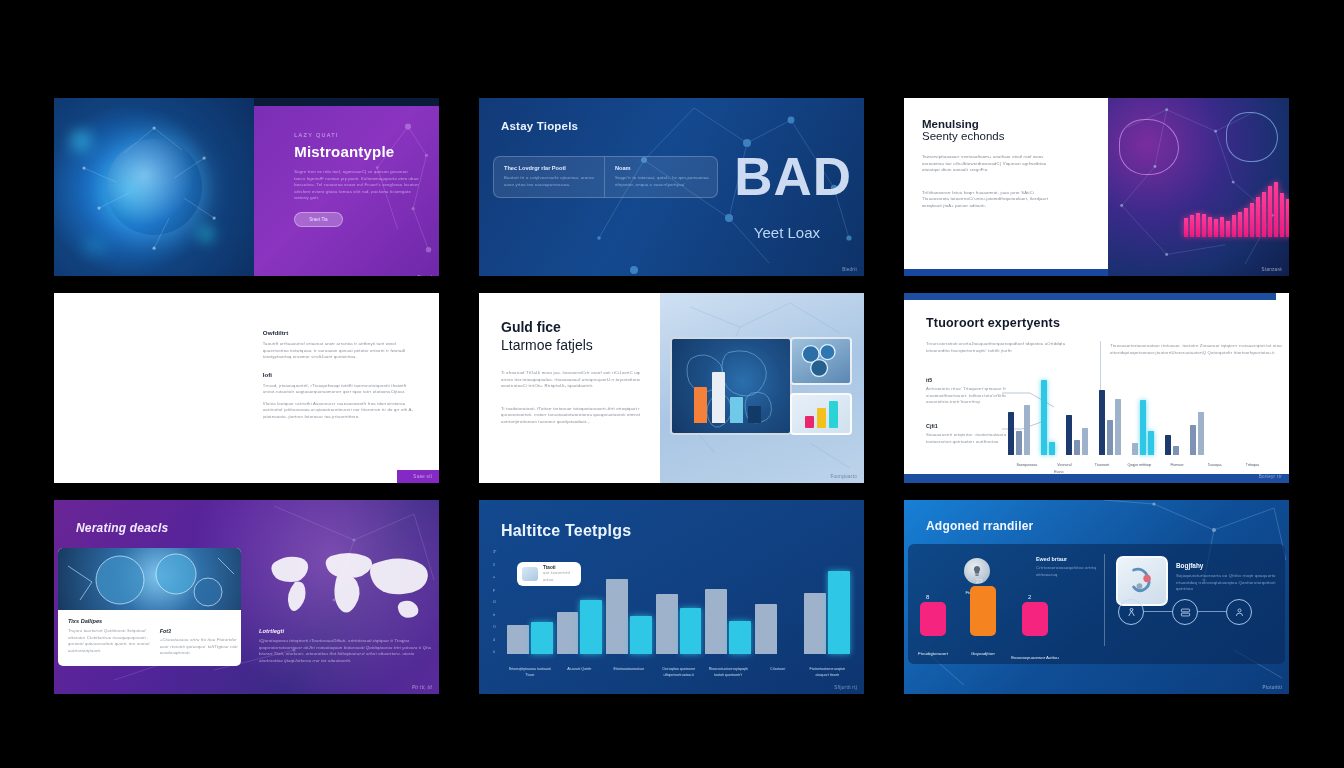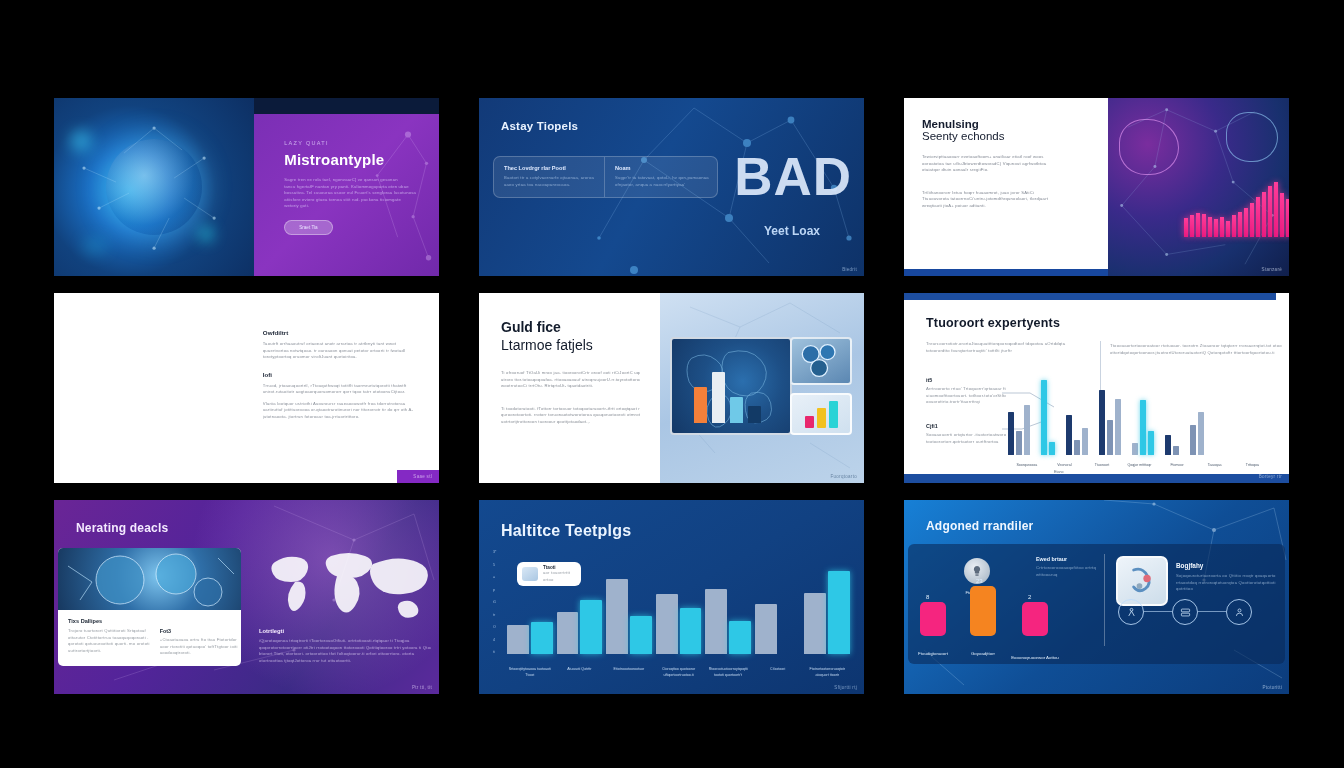--- a/index.html
+++ b/index.html
@@ -45,23 +45,23 @@
     letter-spacing: .3px;
   }
 
   
   .s1-left {
     position: absolute; left: 0; top: 0; width: 52%; height: 100%;
     background:
       radial-gradient(circle at 38% 52%, #2aa8e8 0%, #1a6fc4 26%, #11427e 55%, #0d2f63 100%);
   }
   .s1-right {
-    position: absolute; right: 0; top: 16px; width: 48%; height: 100%;
+    position: absolute; right: 0; top: 8px; width: 48%; height: 100%;
     background: linear-gradient(135deg, #7b2fb5 0%, #8a34c0 45%, #6e28a8 100%);
-    padding: 26px 20px 0 30px;
+    padding: 26px 20px 0 40px;
   }
   .globe {
     position: absolute; left: 50%; top: 50%;
     transform: translate(-50%,-50%);
     width: 96px; height: 96px; border-radius: 50%;
     background: radial-gradient(circle at 40% 38%, rgba(190,235,255,.55), rgba(40,140,210,.22) 60%, rgba(12,50,100,.05) 100%);
     box-shadow: 0 0 24px 5px rgba(90,200,255,.35);
   }
   .eyebrow { font-size: 5.5px; letter-spacing: 1.3px; opacity: .72; filter: blur(.3px); margin-bottom: 6px; }
   .s1-ttl { font-size: 15px; color: #fff; margin-bottom: 9px; }
@@ -84,21 +84,21 @@
     display: flex;
   }
   .s2-col { flex: 1; padding: 8px 10px; }
   .s2-col + .s2-col { border-left: 1px solid rgba(255,255,255,.22); }
   .s2-col h4 { font-size: 5.6px; color: #dfeaff; font-weight: 700; margin-bottom: 4px; filter: blur(.3px); }
   .bad {
     position: absolute; right: 12px; top: 56px;
     font-size: 53px; font-weight: 800; color: #dce9fb;
     letter-spacing: 1px; line-height: .85; opacity: .92;
   }
-  .s2-sub { position: absolute; right: 44px; top: 126px; font-size: 12px; color: #bcd6f5; font-weight: 700; }
+  .s2-sub { position: absolute; right: 44px; top: 126px; font-size: 15px; color: #bcd6f5; font-weight: 400; }
 
   
   .s3-left {
     position: absolute; left: 0; top: 0; width: 53%; height: 96%;
     background: #ffffff; padding: 20px 18px;
   }
   .s3-bar { position:absolute; left:0; bottom:0; width:53%; height:4%; background:#17479e; }
   .s3-right {
     position: absolute; right: 0; top: 0; width: 47%; height: 100%;
     background: radial-gradient(circle at 22% 26%, #7a2d9e 0%, #3a2a8a 38%, #18306e 70%, #101f4c 100%);
@@ -160,21 +160,21 @@
   .s6-botbar { position:absolute; left:0; bottom:0; width:100%; height: 9px; background:#1d4ea0; }
   .s6-ttl { position:absolute; left:22px; top:24px; font-size: 12.5px; color:#121a2a; font-weight:700; }
   .s6-chart { position:absolute; left: 104px; bottom: 28px; right: 18px; height: 82px; display:flex; align-items:flex-end; }
   .s6-grp { display:flex; align-items:flex-end; gap:2px; margin-right: 11px; }
   .s6-grp i { display:block; width: 6px; border-radius: .5px; }
   .divider-v { position:absolute; left: 196px; top: 48px; bottom: 34px; width:1px; background:#c9d3e0; }
 
   
   .s7 { background:
       radial-gradient(circle at 72% 30%, rgba(190,120,220,.45) 0%, rgba(120,50,160,0) 45%),
-      linear-gradient(125deg,#6a2596 0%,#53249a 38%,#3c2a86 70%,#5b2a9c 100%); }
+      linear-gradient(125deg,#6a2596 0%,#53249a 38%,#3c2a86 70%,#5b2a9c 100%); font-style: italic; }
   .s7-ttl { position:absolute; left:22px; top:22px; font-size:12px; color:#f4eaff; font-weight:700; }
   .s7-card { position:absolute; left: 4px; top: 48px; width: 183px; height: 118px; border-radius: 5px; background:#ffffff; overflow:hidden; }
   .s7-photo { height: 62px; background: radial-gradient(circle at 55% 45%, #7fc6ef 0%, #2f6fa8 40%, #17385f 100%); position:relative; }
   .s7-body { padding: 8px 10px; }
   .s7-cols { display:flex; gap:10px; }
   .map {
     position:absolute; right: 6px; top: 46px; width: 172px; height: 74px;
     opacity:.93;
   }
   .s7-txt { position:absolute; right: 8px; top: 128px; width: 172px; color:#f0e6ff; }

